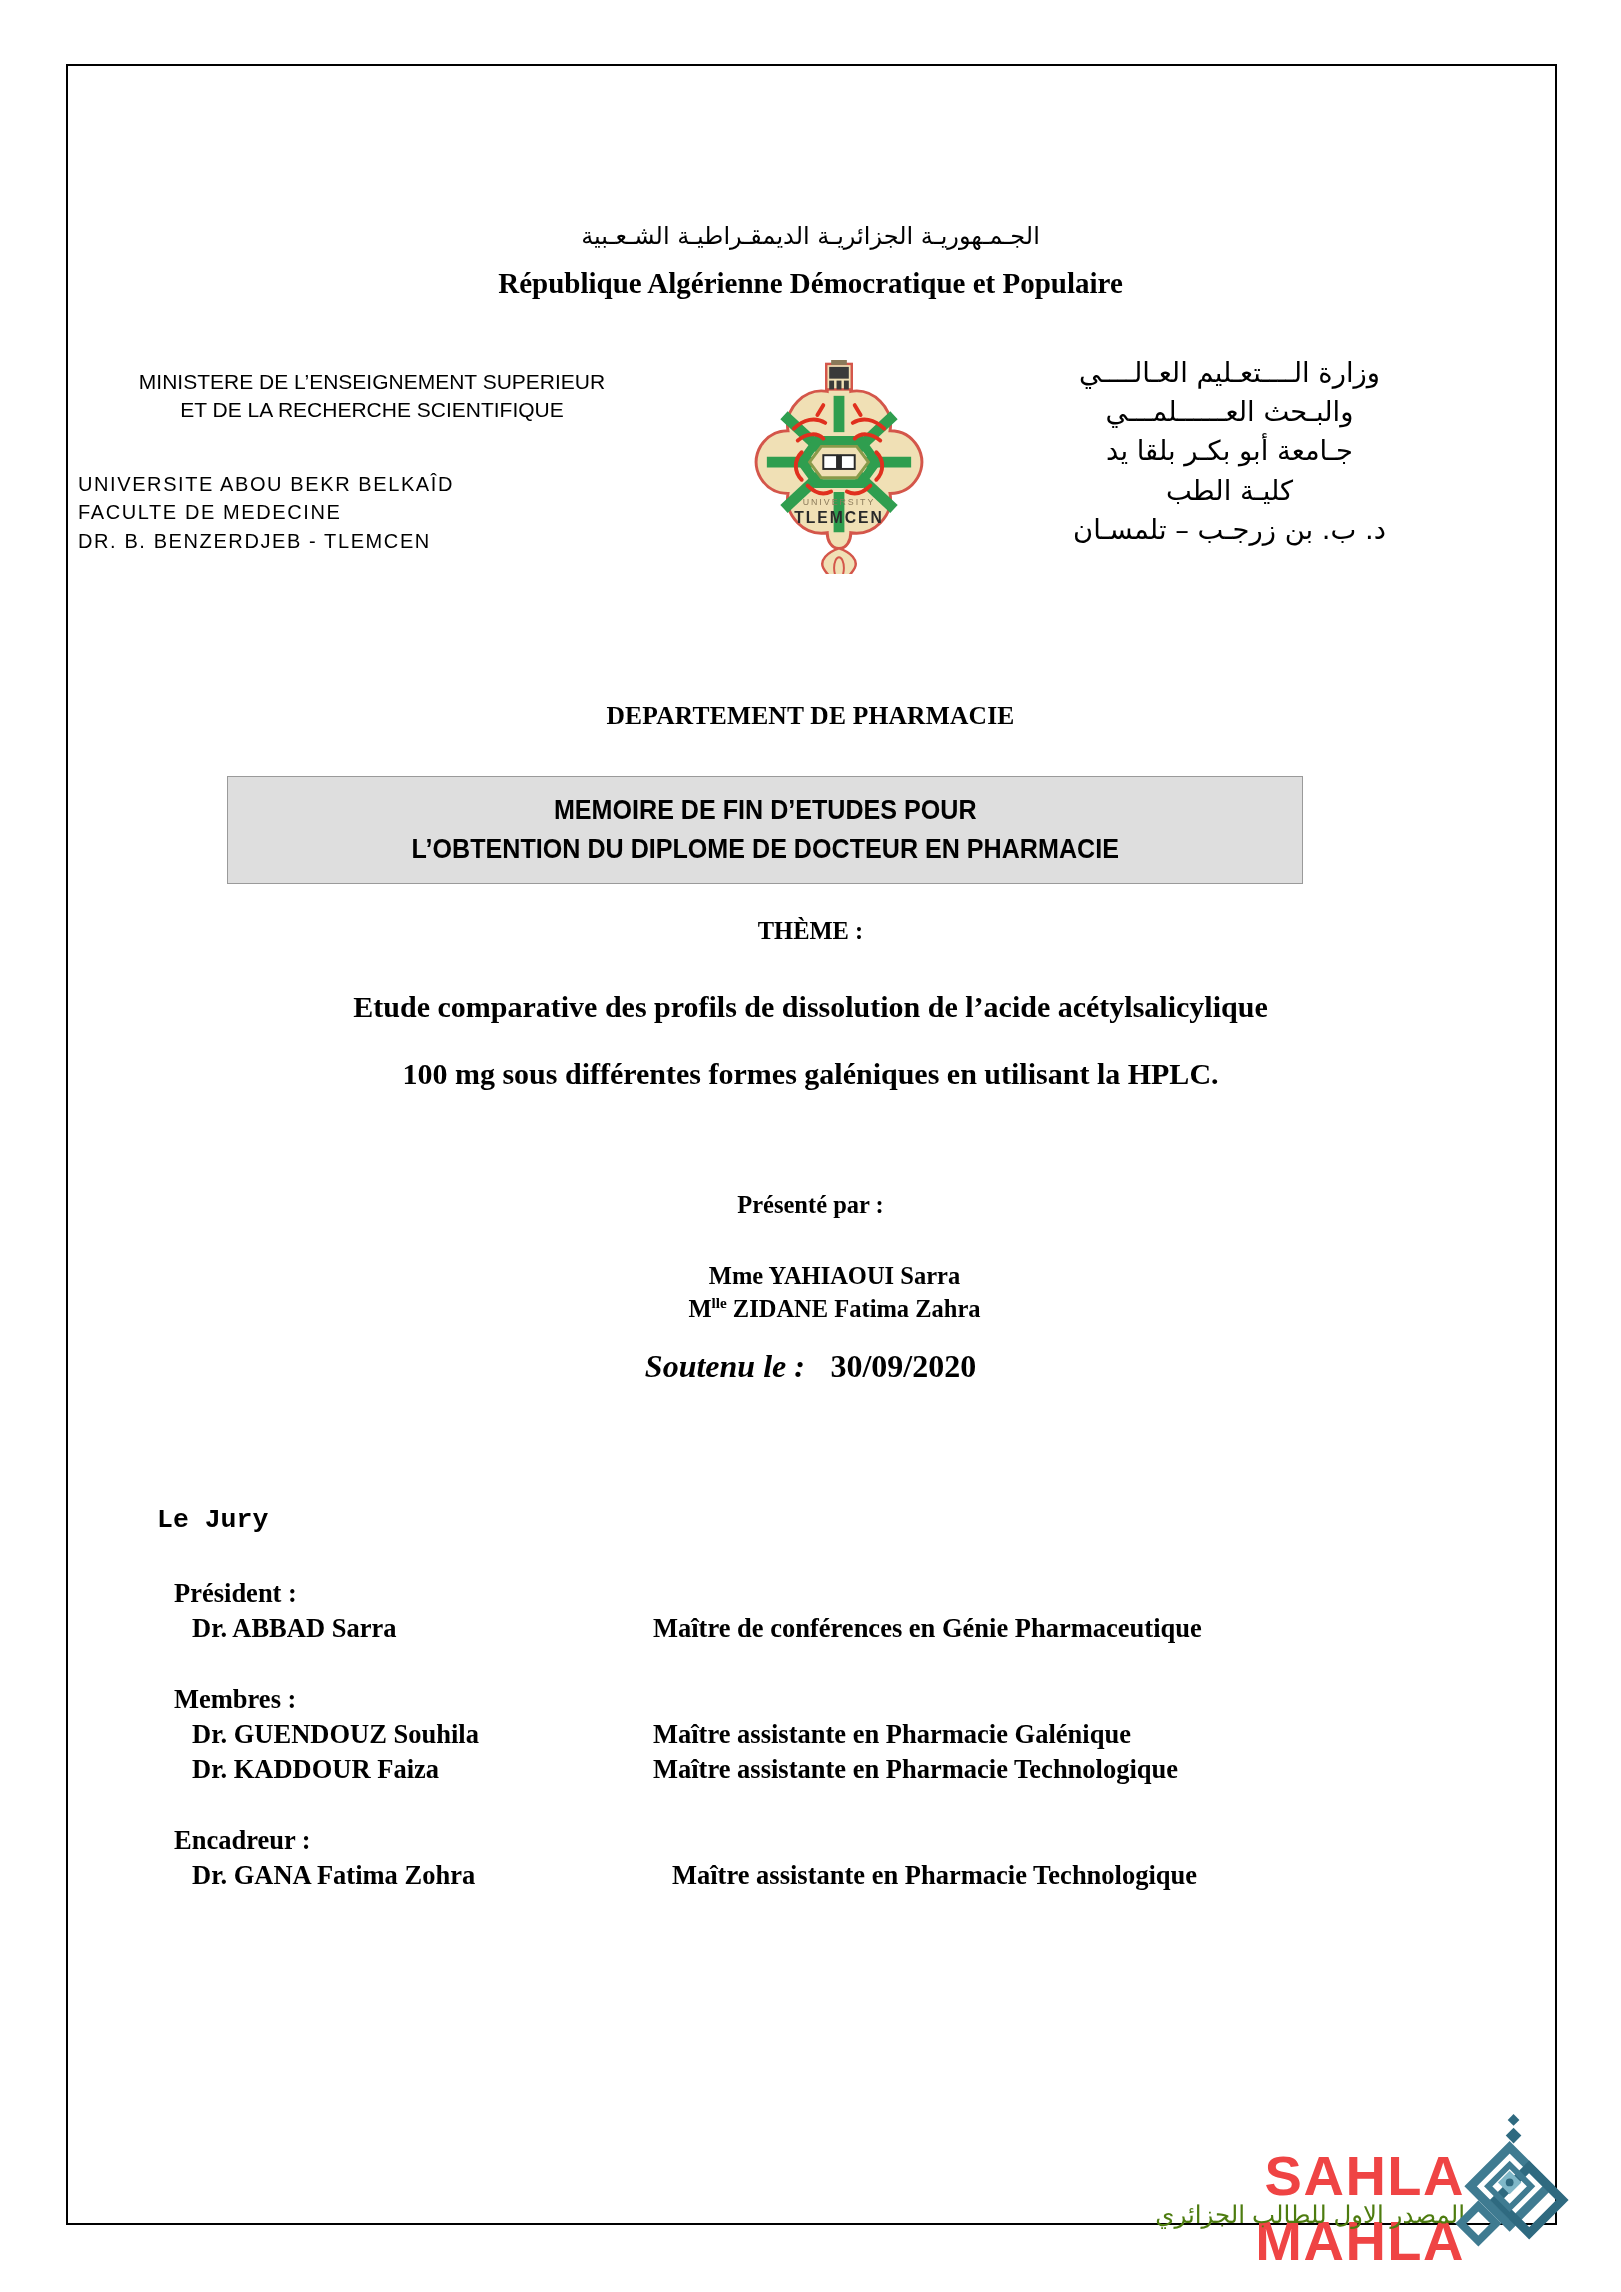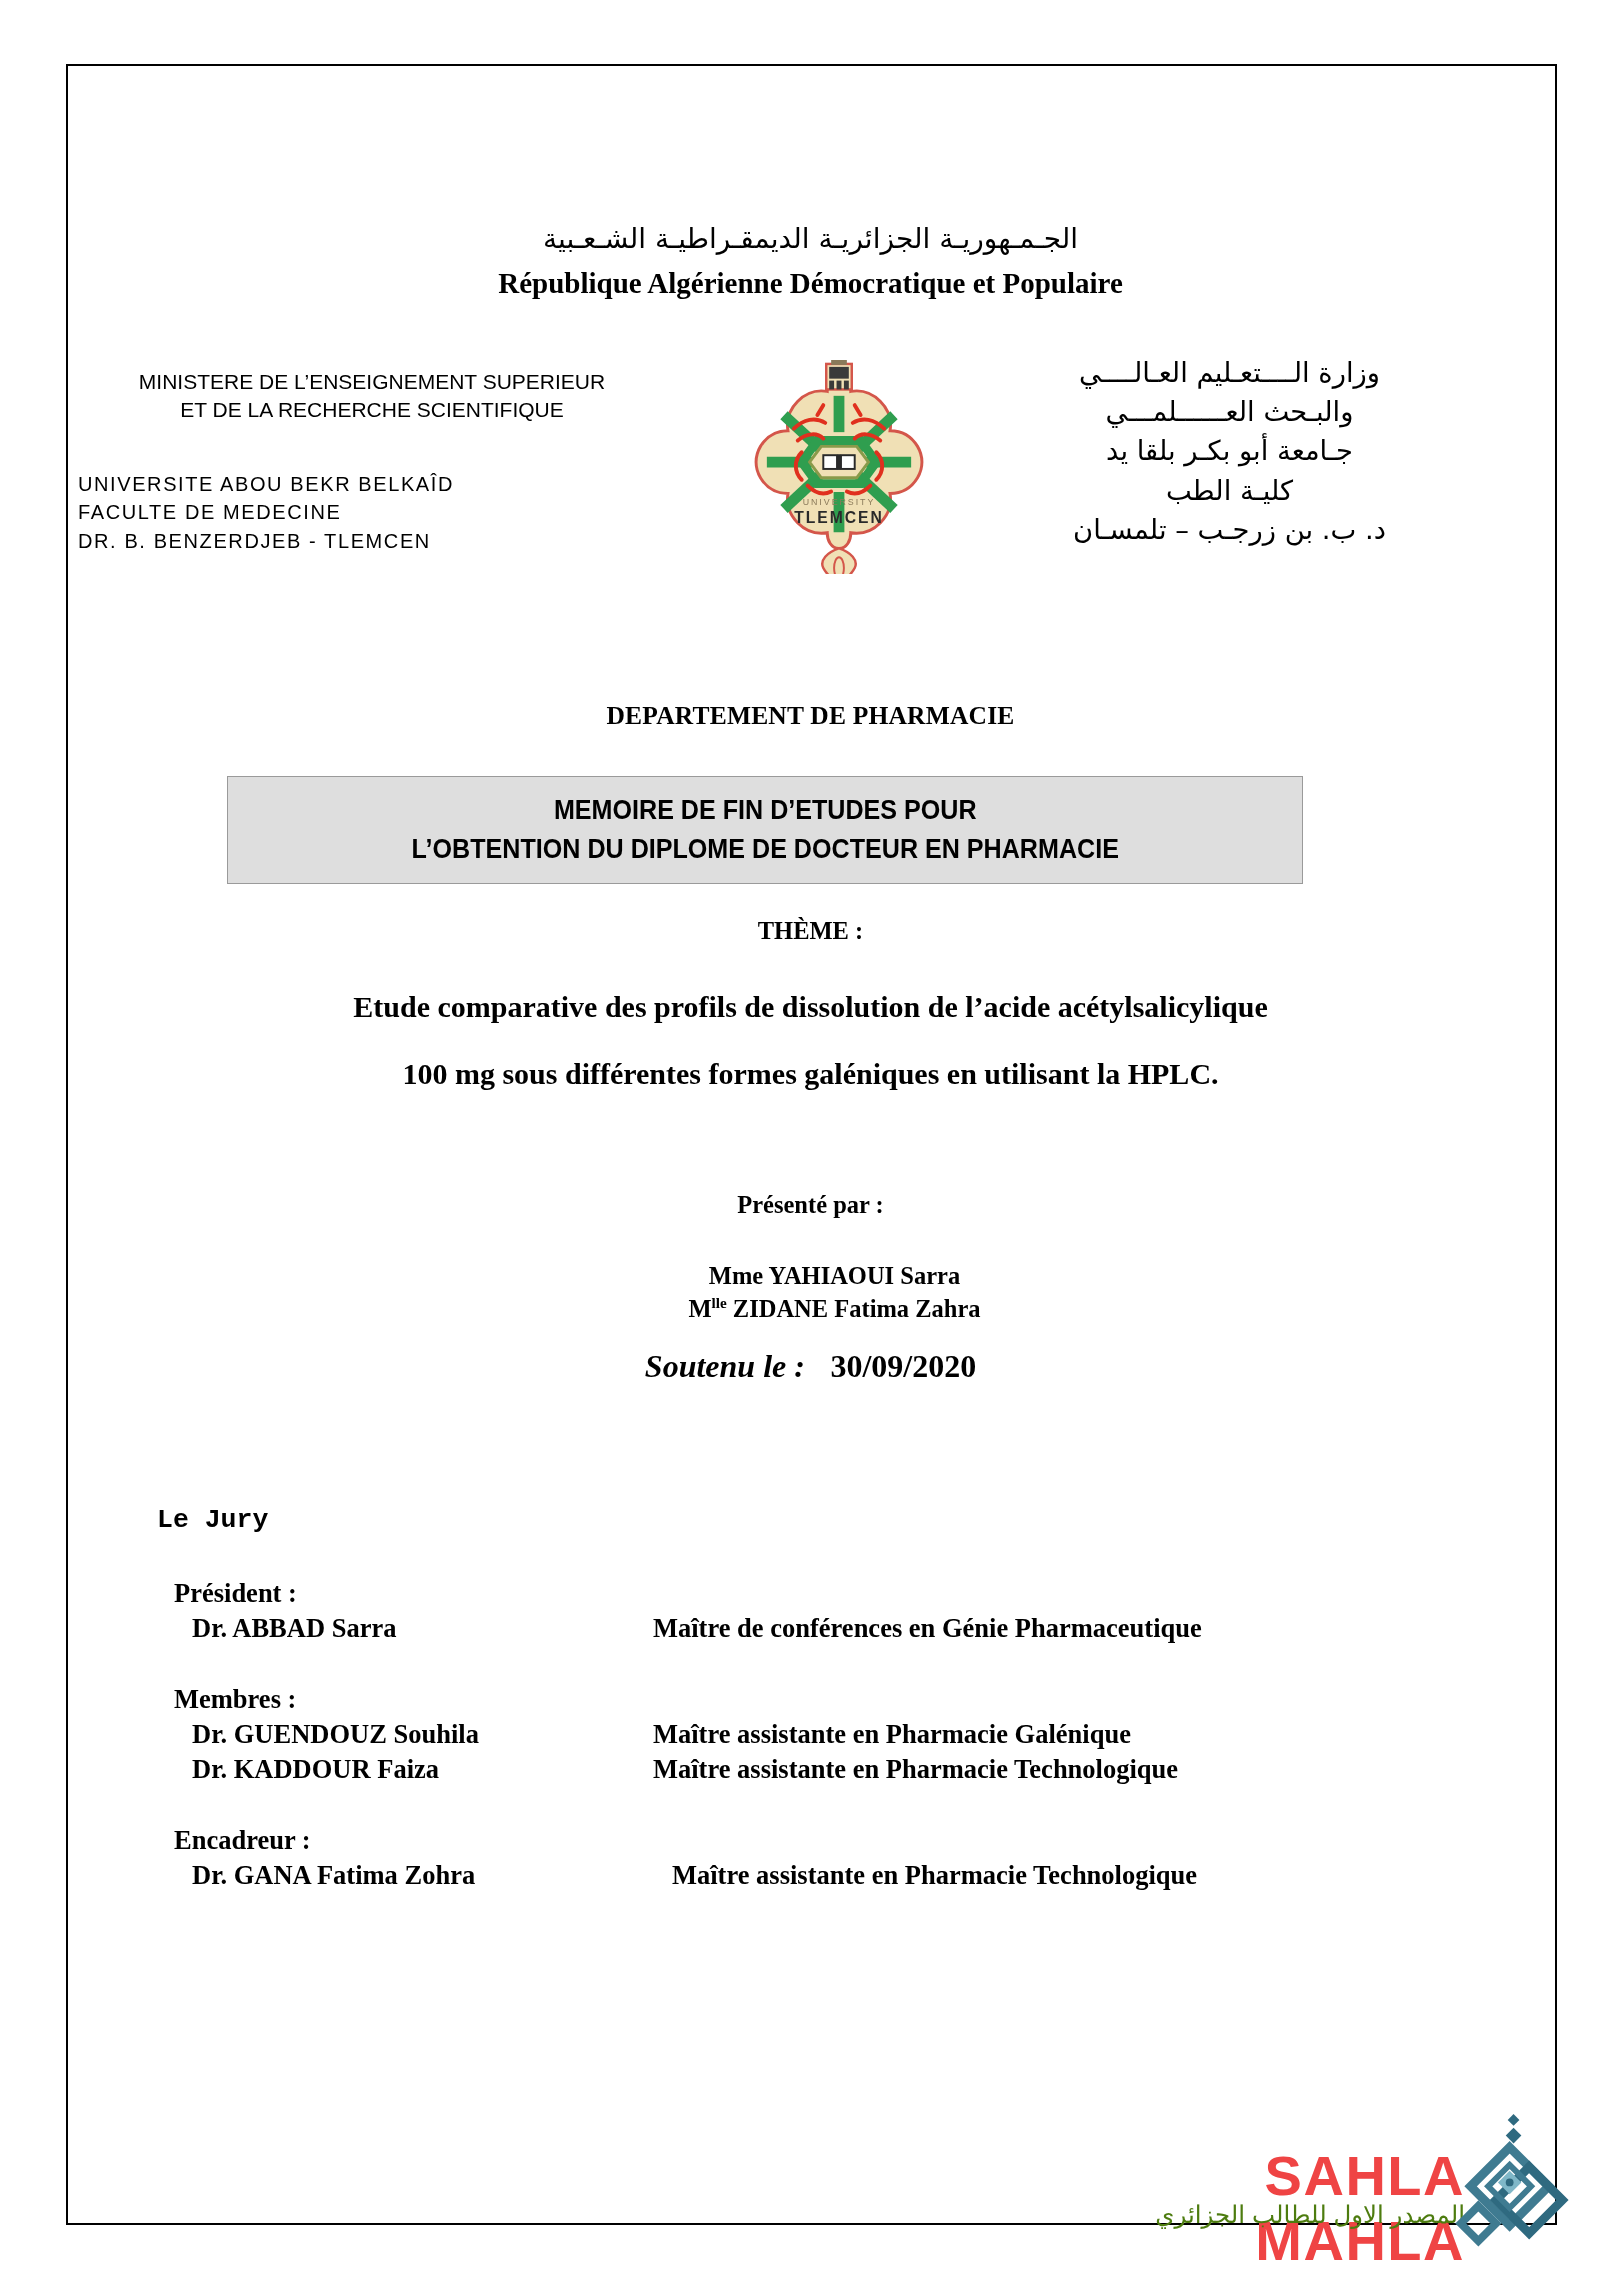--- a/index.html
+++ b/index.html
@@ -31,21 +31,21 @@
     pointer-events: none;
   }
 
   .abs { position: absolute; }
 
   
   #arabic-republic {
     left: 0; right: 0; top: 223px;
     text-align: center;
     font-family: "DejaVu Sans", sans-serif;
-    font-size: 28px;
+    font-size: 24px;
     line-height: 1.15;
     direction: rtl;
     letter-spacing: 0px;
   }
   #french-republic {
     left: 0; right: 0; top: 267px;
     text-align: center;
     font-family: "Liberation Serif", serif;
     font-weight: bold;
     font-size: 29px;

